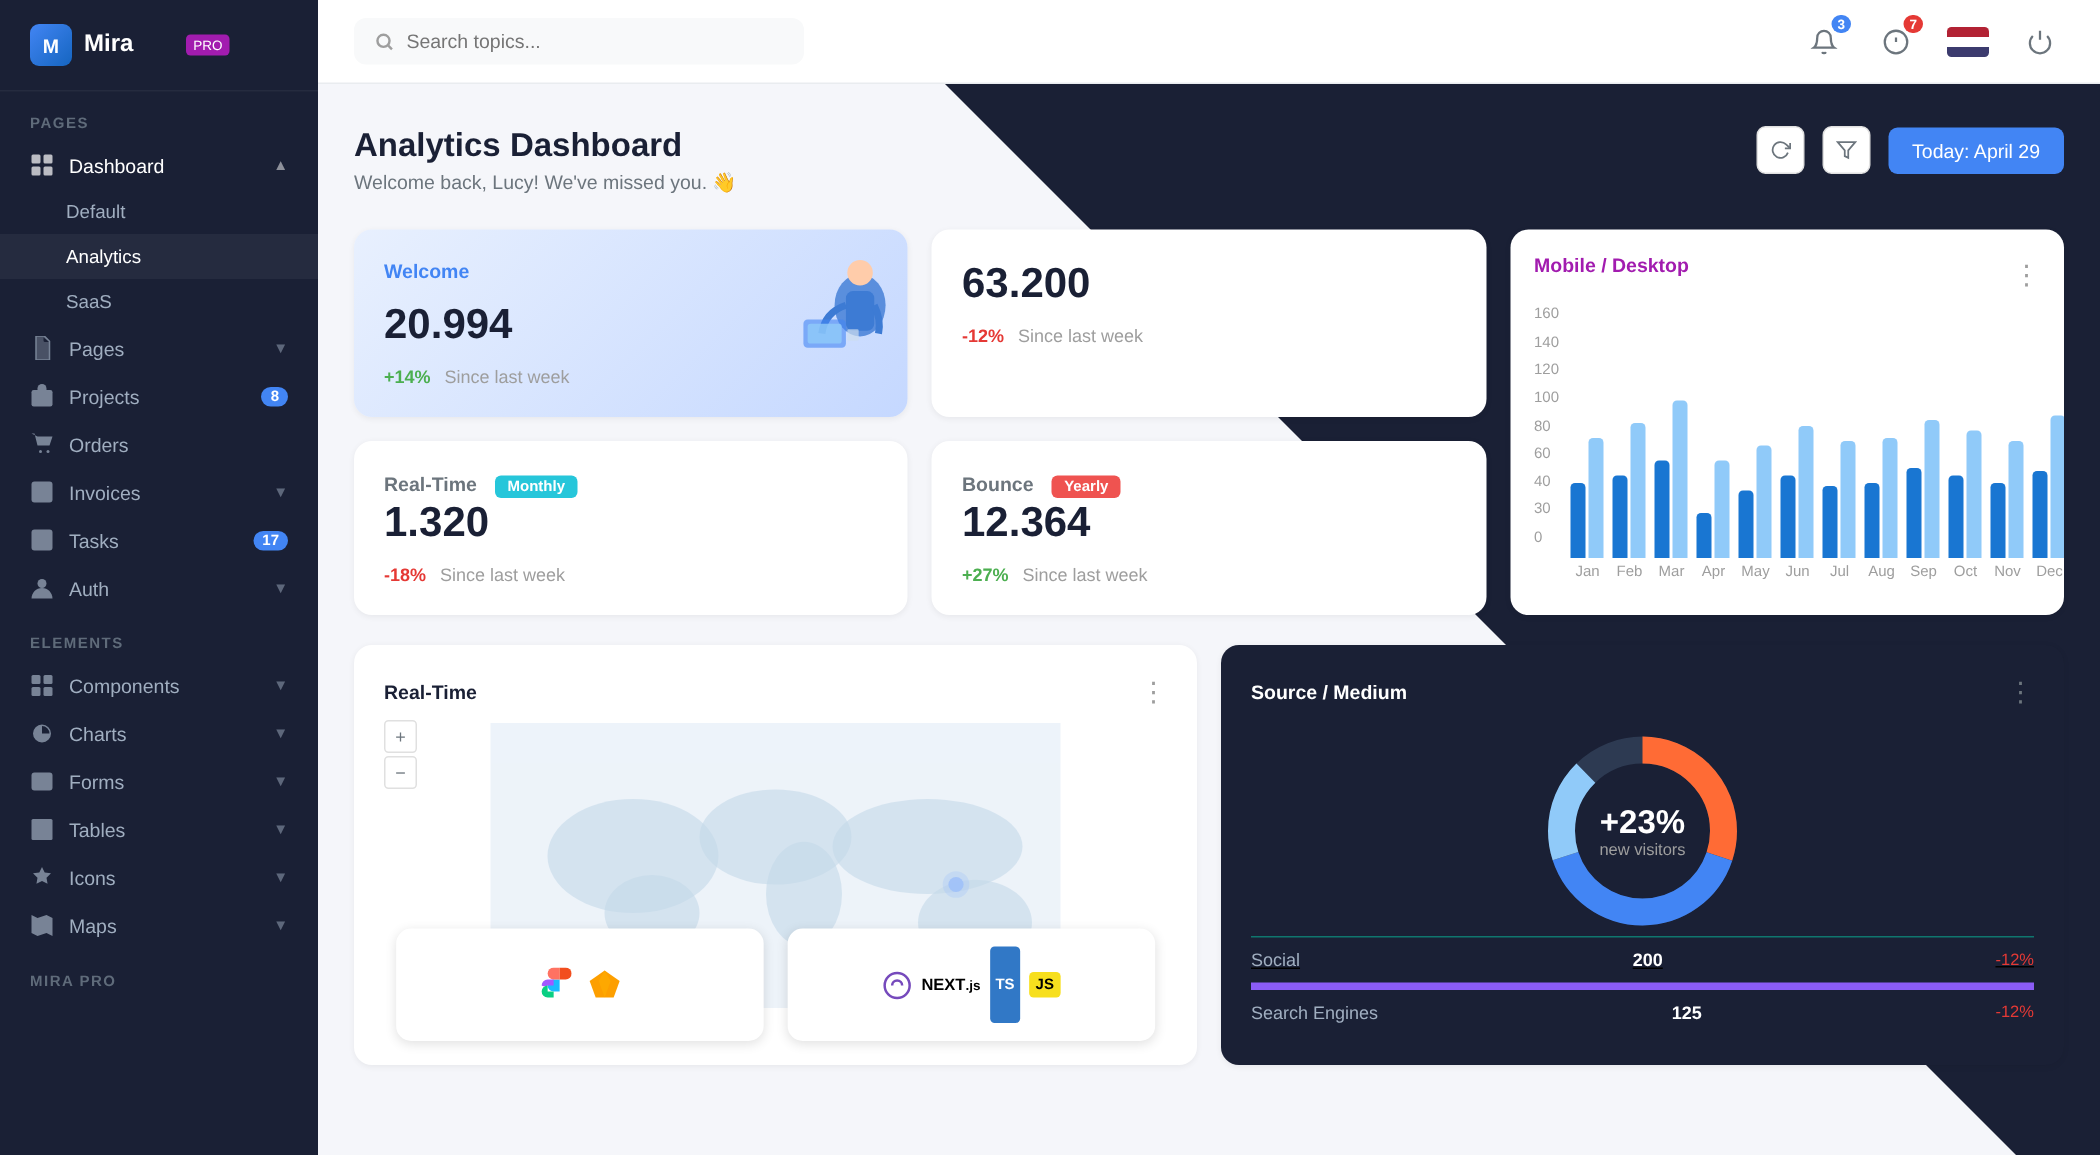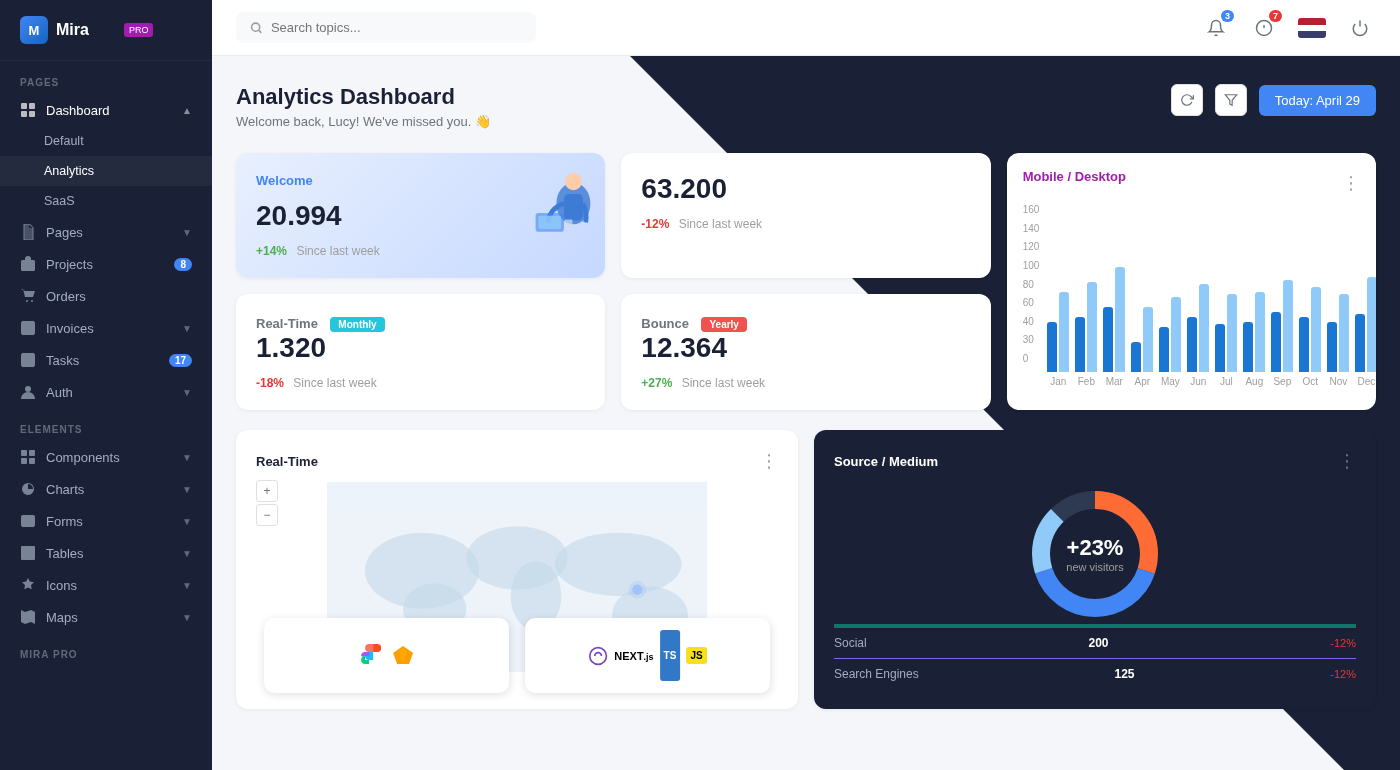--- a/index.html
+++ b/index.html
@@ -631,26 +631,26 @@
 
               <circle cx="70" cy="70" r="54" fill="none" stroke="#90caf9" stroke-width="18" stroke-dasharray="60 279" stroke-dashoffset="-237" transform="rotate(-90 70 70)"></circle>
             </svg>
             <div class="donut-center">
               <div class="donut-pct" style="color:white;">+23%</div>
               <div class="donut-sub">new visitors</div>
             </div>
           </div>
 
           <div>
-            <div class="source-row" style="border-top:4px solid #0f766e;">
+            <div class="source-row" style="border-top:1px solid #0f766e;text-decoration:underline;">
               <span class="source-name" style="color:#a0aec0;">Social</span>
               <span class="source-val" style="color:white;text-align:center;">200</span>
               <span class="source-chg neg">-12%</span>
             </div>
-            <div class="source-row" style="border-top:1px solid #8b5cf6;">
+            <div class="source-row" style="border-top:5px solid #8b5cf6;">
               <span class="source-name" style="color:#a0aec0;">Search Engines</span>
               <span class="source-val" style="color:white;">125</span>
               <span class="source-chg neg">-12%</span>
             </div>
           </div>
         </div>
       </div>
     </div>
   </div>
 </div>

